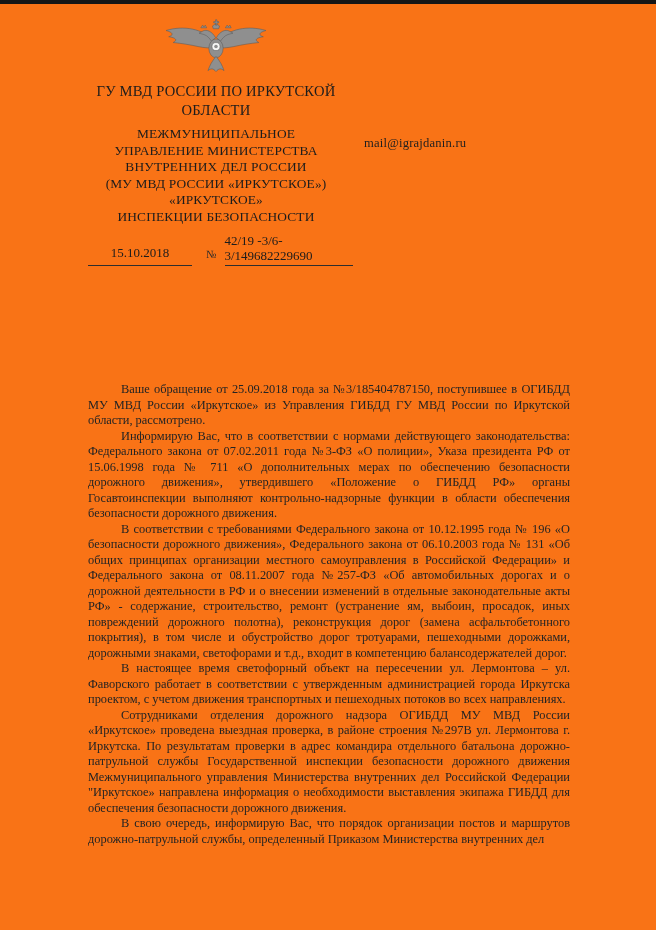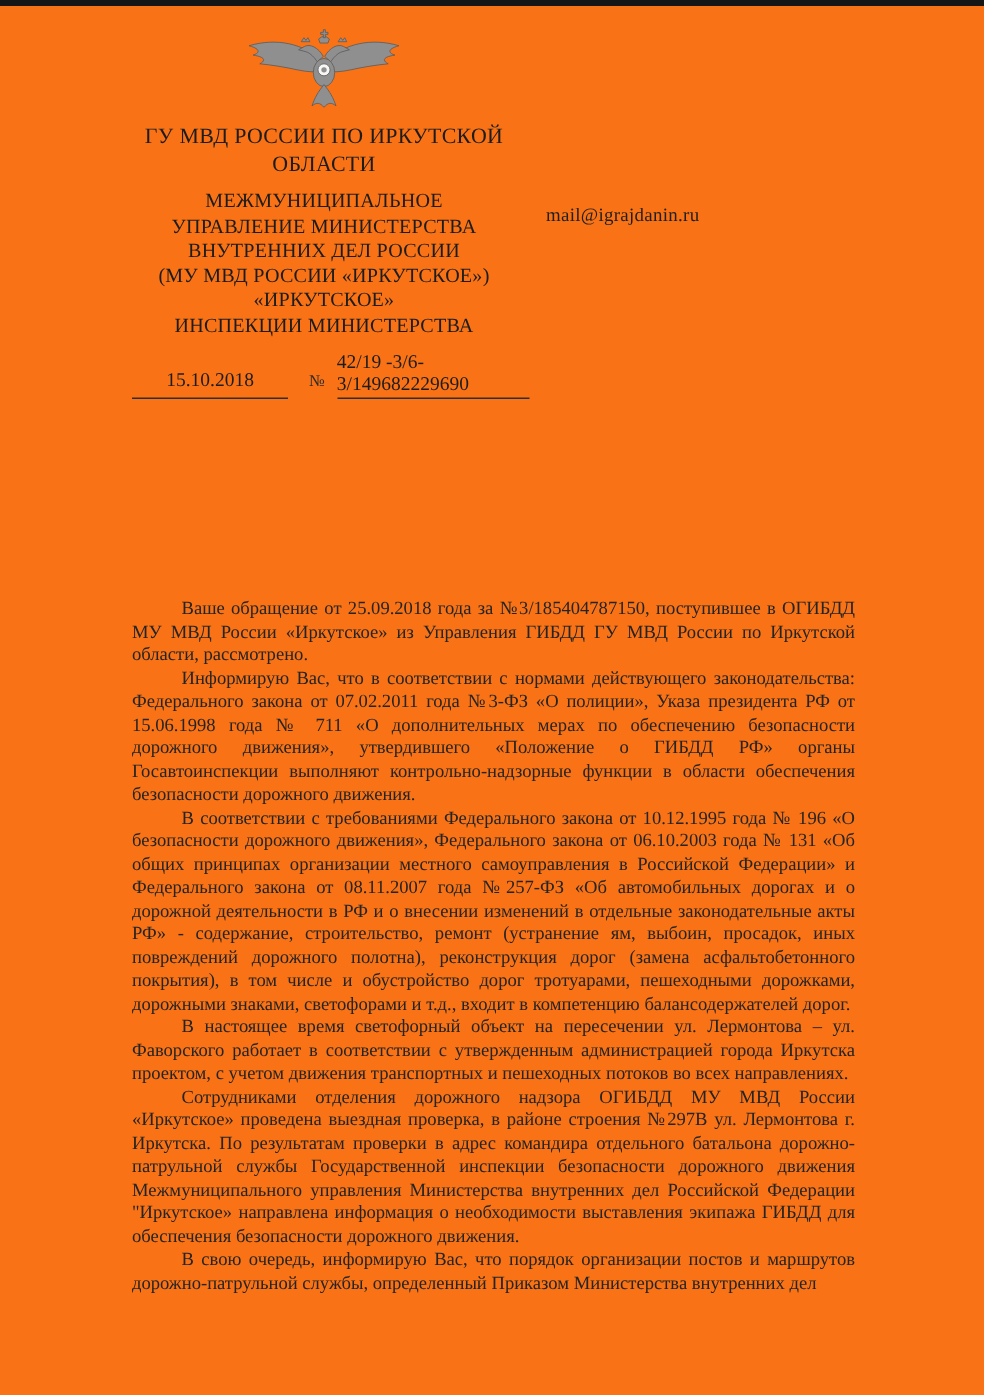--- a/index.html
+++ b/index.html
@@ -46,21 +46,21 @@
   }
   .ref-num{
     width:128px;font-size:13px;line-height:15px;
     border-bottom:1.6px solid #2e2e2e;padding-bottom:2px;
   }
   .email{
     position:absolute;left:364px;top:136px;
     font-size:12.6px;color:#1f1f1f;letter-spacing:.2px;
   }
   .letter-body{
-    position:absolute;left:88px;right:86px;top:398px;
+    position:absolute;left:88px;right:86px;top:382px;
     font-size:12.4px;line-height:15.5px;color:#242424;
     text-align:justify;
   }
   .letter-body p{margin:0;text-indent:33px;}
 </style>
 </head>
 <body>
 
 <div class="page">
 
@@ -99,21 +99,21 @@
       <div>ГУ МВД РОССИИ ПО ИРКУТСКОЙ</div>
       <div>ОБЛАСТИ</div>
     </div>
 
     <div class="org">
       <div>МЕЖМУНИЦИПАЛЬНОЕ</div>
       <div>УПРАВЛЕНИЕ МИНИСТЕРСТВА</div>
       <div>ВНУТРЕННИХ ДЕЛ РОССИИ</div>
       <div>(МУ МВД РОССИИ «ИРКУТСКОЕ»)</div>
       <div>«ИРКУТСКОЕ»</div>
-      <div>ИНСПЕКЦИИ МИНИСТЕРСТВА</div>
+      <div>ИНСПЕКЦИИ БЕЗОПАСНОСТИ</div>
     </div>
 
 
     <div class="ref-row">
       <div class="ref-date">15.10.2018</div>
       <div class="ref-no">№</div>
       <div class="ref-num">
         <div>42/19 -3/6-</div>
         <div>3/149682229690</div>
       </div>

